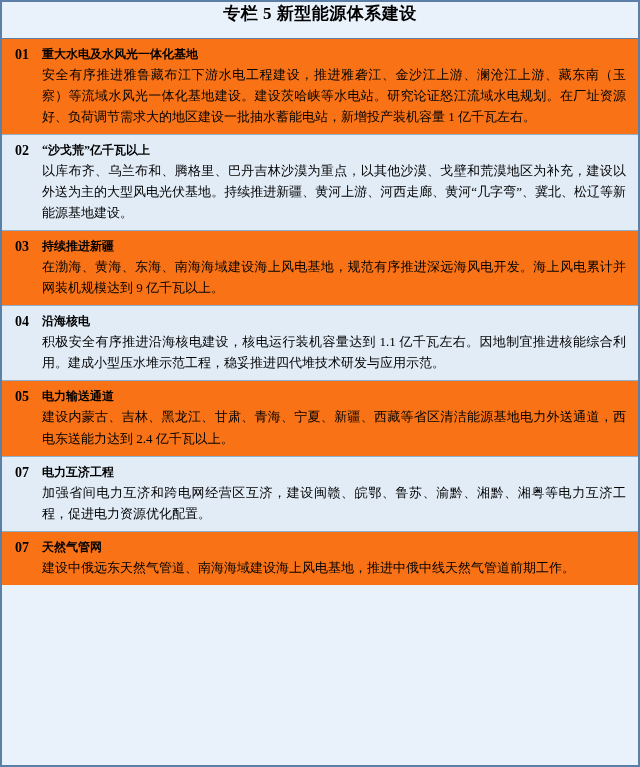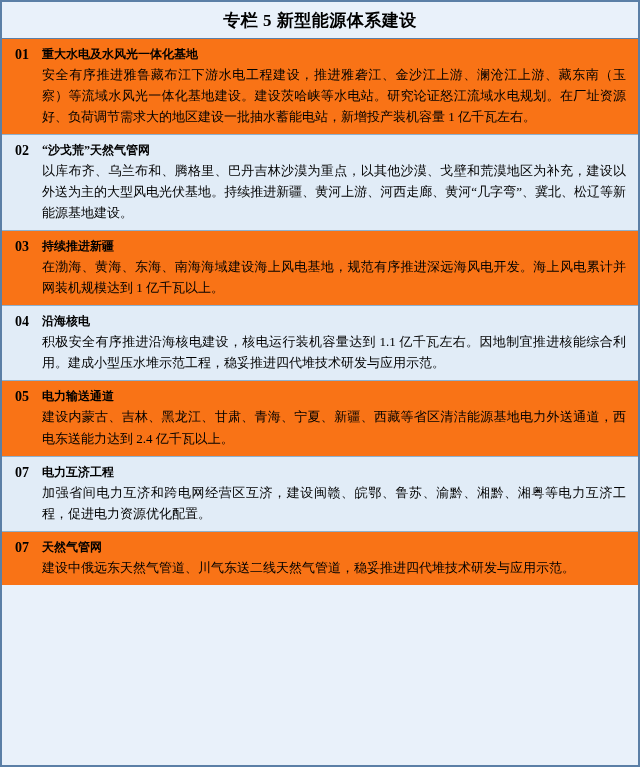--- a/index.html
+++ b/index.html
@@ -18,21 +18,21 @@
     width: 640px;
     height: 767px;
     box-sizing: border-box;
     background: #e9f1fa;
     border: 2px solid #5b7fa6;
     position: relative;
   }
   .title-bar {
     height: 36px;
     display: flex;
-    align-items: center;
+    align-items: flex-start;
     justify-content: center;
     border-bottom: 1.5px solid #5b7fa6;
     background: #e9f1fa;
   }
   .title-text {
     font-size: 17px;
     font-weight: bold;
     letter-spacing: 0.5px;
   }
   .rows {
@@ -93,30 +93,30 @@
       <div class="num-cell">01</div>
       <div class="content-cell">
         <div class="item-heading">重大水电及水风光一体化基地</div>
         <div class="item-body">安全有序推进雅鲁藏布江下游水电工程建设，推进雅砻江、金沙江上游、澜沧江上游、藏东南（玉察）等流域水风光一体化基地建设。建设茨哈峡等水电站。研究论证怒江流域水电规划。在厂址资源好、负荷调节需求大的地区建设一批抽水蓄能电站，新增投产装机容量 1 亿千瓦左右。</div>
       </div>
     </div>
 
     <div class="row alt">
       <div class="num-cell">02</div>
       <div class="content-cell">
-        <div class="item-heading">“沙戈荒”天然气管网</div>
+        <div class="item-heading">“沙戈荒”亿千瓦以上</div>
         <div class="item-body">以库布齐、乌兰布和、腾格里、巴丹吉林沙漠为重点，以其他沙漠、戈壁和荒漠地区为补充，建设以外送为主的大型风电光伏基地。持续推进新疆、黄河上游、河西走廊、黄河“几字弯”、冀北、松辽等新能源基地建设。</div>
       </div>
     </div>
 
     <div class="row">
       <div class="num-cell">03</div>
       <div class="content-cell">
         <div class="item-heading">持续推进新疆</div>
-        <div class="item-body">在渤海、黄海、东海、南海海域建设海上风电基地，规范有序推进深远海风电开发。海上风电累计并网装机规模达到 1 亿千瓦以上。</div>
+        <div class="item-body">在渤海、黄海、东海、南海海域建设海上风电基地，规范有序推进深远海风电开发。海上风电累计并网装机规模达到 9 亿千瓦以上。</div>
       </div>
     </div>
 
     <div class="row alt">
       <div class="num-cell">04</div>
       <div class="content-cell">
         <div class="item-heading">沿海核电</div>
         <div class="item-body">积极安全有序推进沿海核电建设，核电运行装机容量达到 1.1 亿千瓦左右。因地制宜推进核能综合利用。建成小型压水堆示范工程，稳妥推进四代堆技术研发与应用示范。</div>
       </div>
     </div>
@@ -134,18 +134,18 @@
       <div class="content-cell">
         <div class="item-heading">电力互济工程</div>
         <div class="item-body">加强省间电力互济和跨电网经营区互济，建设闽赣、皖鄂、鲁苏、渝黔、湘黔、湘粤等电力互济工程，促进电力资源优化配置。</div>
       </div>
     </div>
 
     <div class="row">
       <div class="num-cell">07</div>
       <div class="content-cell">
         <div class="item-heading">天然气管网</div>
-        <div class="item-body">建设中俄远东天然气管道、川气东送二线天然气管道，稳妥推进四代堆技术研发与应用示范。</div>
+        <div class="item-body">建设中俄远东天然气管道、南海海域建设海上风电基地，推进中俄中线天然气管道前期工作。</div>
       </div>
     </div>
 
   </div>
 </div>
 
 </body></html>

